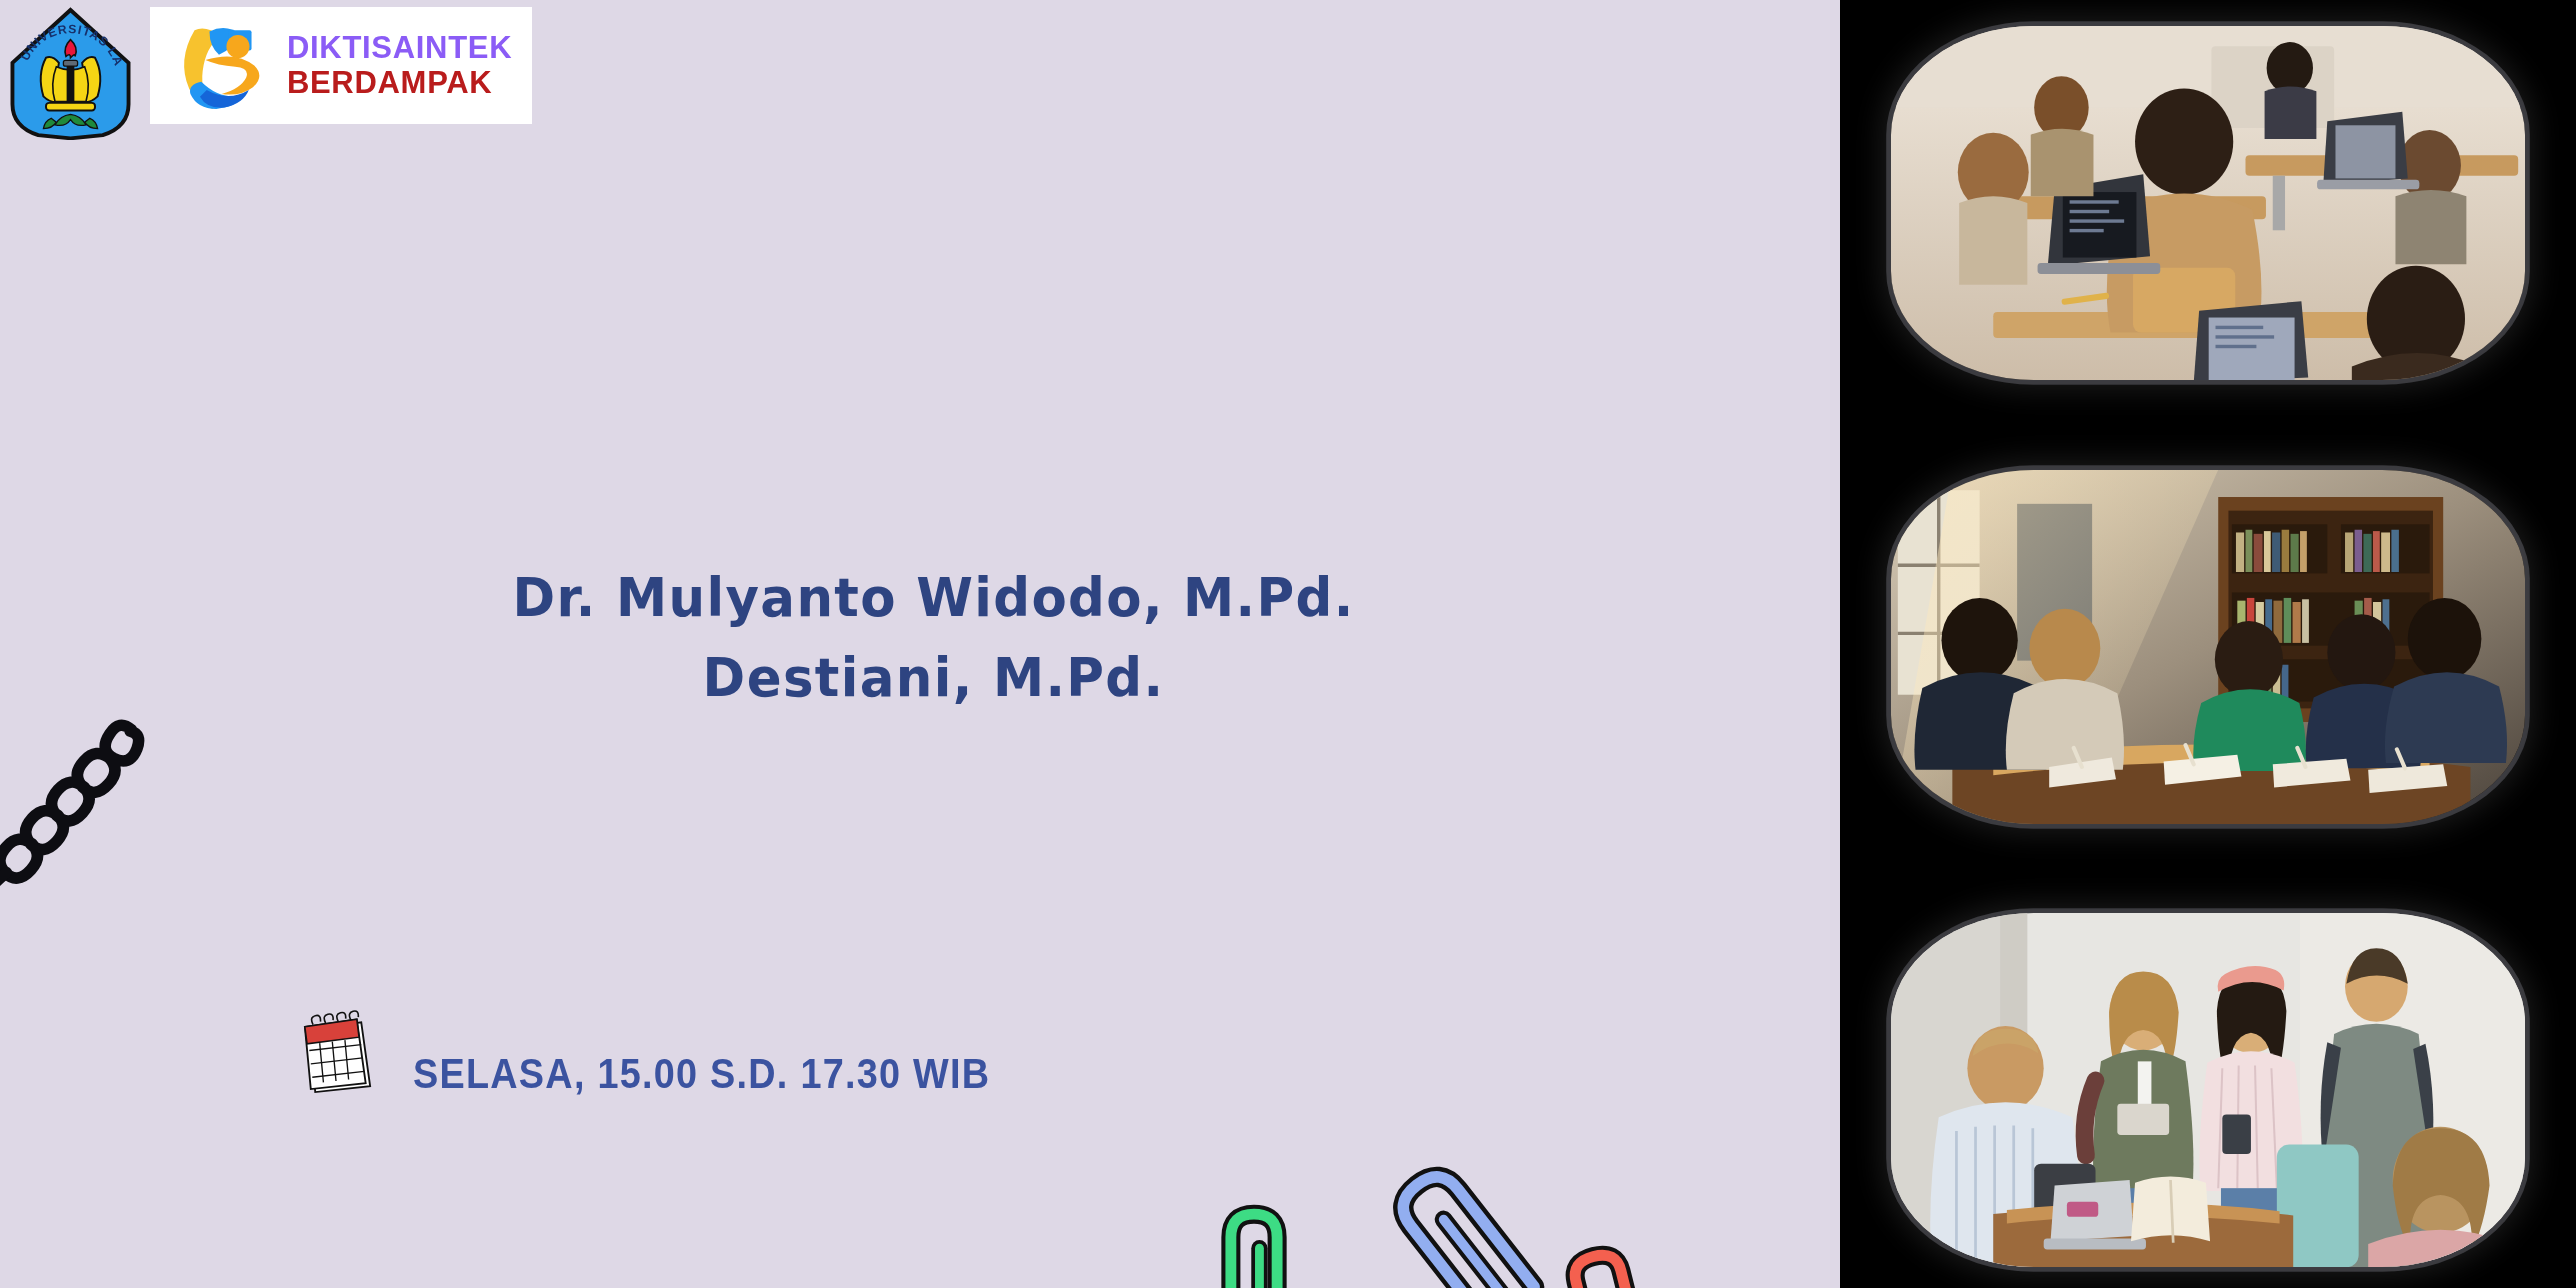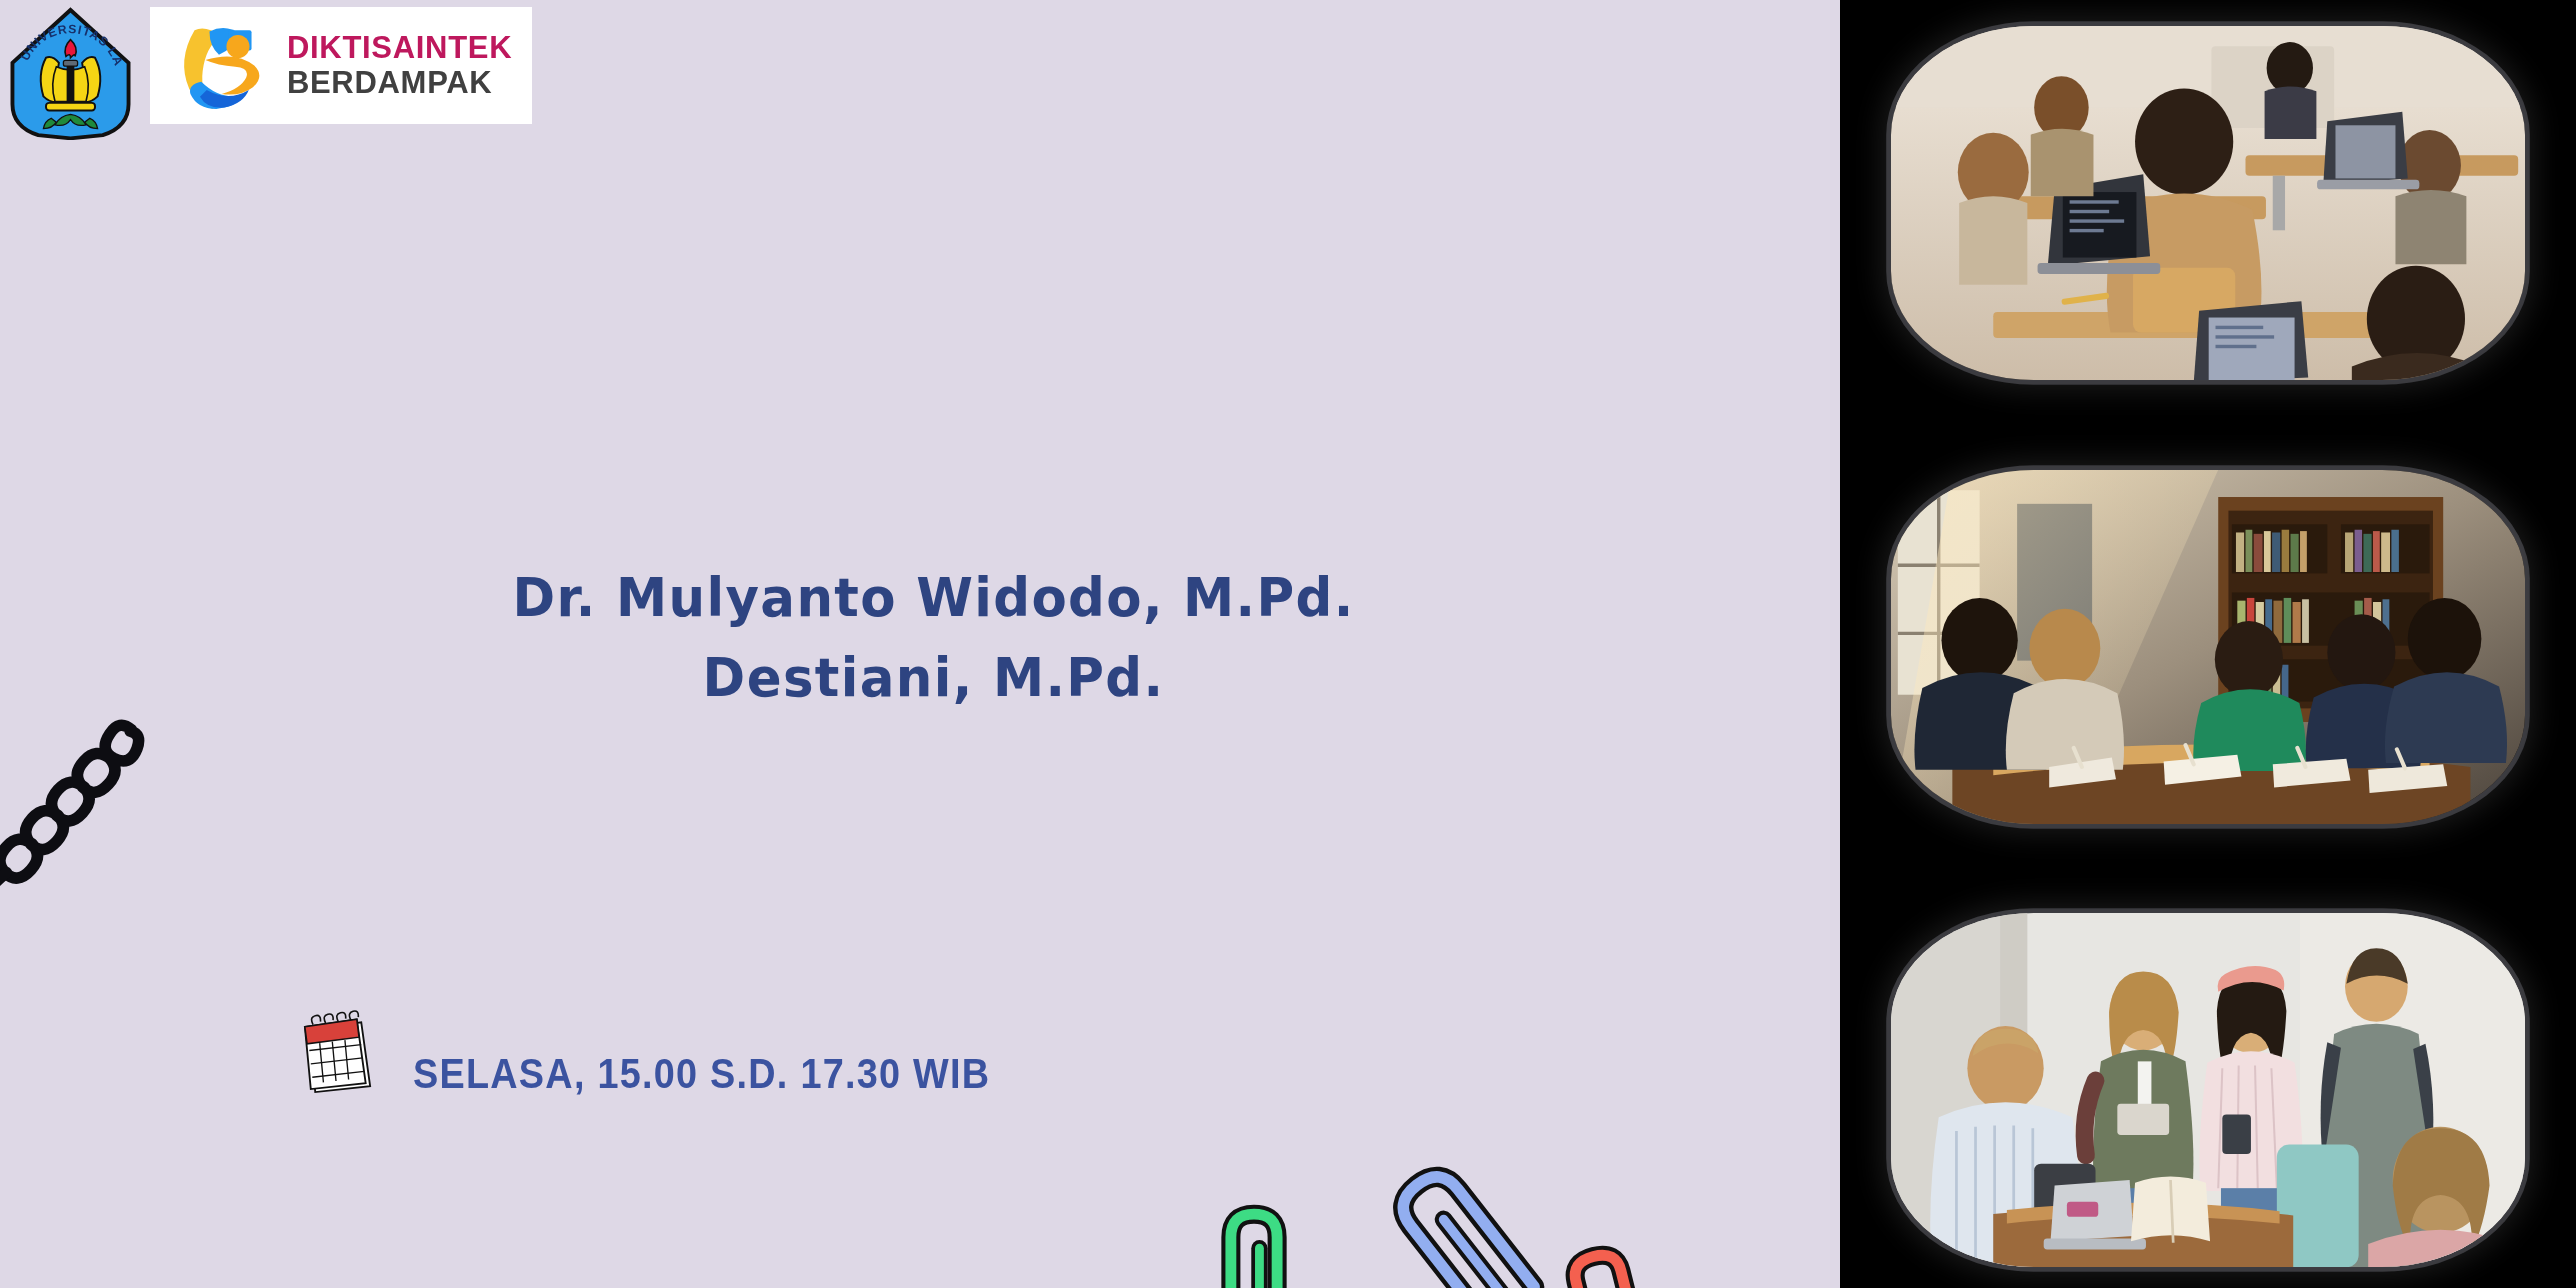--- a/index.html
+++ b/index.html
@@ -46,27 +46,27 @@
   #diktisaintek-words {
     margin-left: 15px;
     display: flex; flex-direction: column;
     justify-content: center;
     line-height: 1.0;
   }
   .dsw-top {
     font-family: "Liberation Sans", sans-serif;
     font-weight: 700; font-size: 31px;
     letter-spacing: 0.7px;
-    color: #be185d;
+    color: #8b5cf6;
   }
   .dsw-bot {
     font-family: "Liberation Sans", sans-serif;
     font-weight: 700; font-size: 31px;
     letter-spacing: 0.7px;
-    color: #404040;
+    color: #b91c1c;
     margin-top: 4.1px;
   }
 
   
   #title-block {
     position: absolute;
     left: 252px; top: 106px;
     width: 1363px;
     text-align: center;
     color: #4a63a0;

